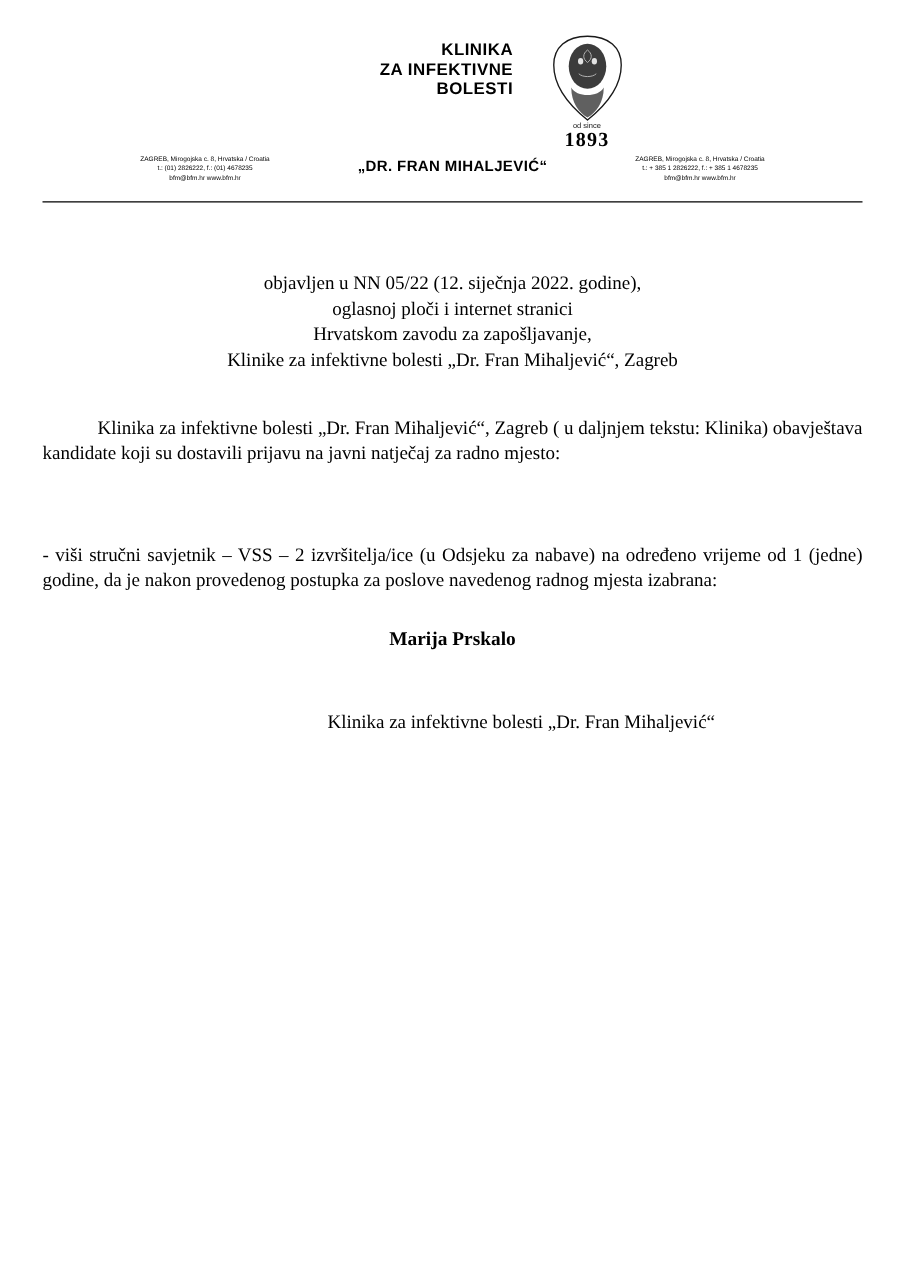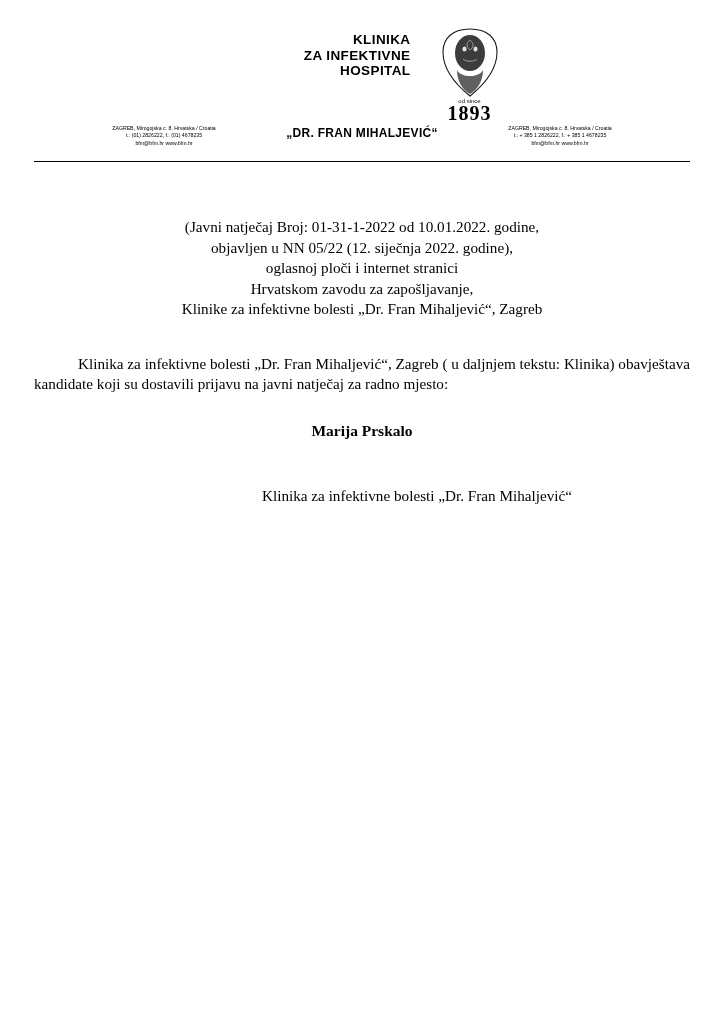--- a/index.html
+++ b/index.html
@@ -70,21 +70,21 @@
     font-family: "Liberation Sans", sans-serif;
     font-size: 6px;
     line-height: 7px;
     text-align: center;
     color: #111;
     margin-top: -2px;
   }
   .year {
     font-family: "Liberation Serif", serif;
     font-weight: bold;
-    font-size: 20px;
+    font-size: 16px;
     letter-spacing: 1px;
     text-align: right;
     line-height: 16px;
   }
 
   .lh-bottom {
     margin-top: 4px;
     display: flex;
     justify-content: center;
     width: 100%;
@@ -186,21 +186,21 @@
 
 <div class="page">
 
   <div class="letterhead">
     <div class="lh-inner">
 
       <div class="lh-left">
         <div class="lh-title">
           <div>KLINIKA</div>
           <div>ZA INFEKTIVNE</div>
-          <div>HOSPITAL</div>
+          <div>BOLESTI</div>
         </div>
       </div>
 
       <div class="lh-center">
         <div class="crest">
           <svg width="74" height="74" viewBox="0 0 74 74" xmlns="http://www.w3.org/2000/svg">
             <g fill="none" stroke="#1a1a1a" stroke-width="1.1">
               <path d="M37 3 C20 3 10 12 10 26 C10 44 22 58 37 70 C52 58 64 44 64 26 C64 12 54 3 37 3 Z" fill="#ffffff"></path>
             </g>
             <g fill="#2b2b2b" opacity="0.92">
@@ -242,29 +242,29 @@
       </div>
     </div>
   </div>
 
   <div class="rule"></div>
 
   <div class="doc-body">
 
 
     <div class="block-ref">
-      <div>(Javni natječaj Broj: 01-31-1-2022 od 10.01.2022. godine,</div>
       <div>objavljen u NN 05/22 (12. siječnja 2022. godine),</div>
       <div>oglasnoj ploči i internet stranici</div>
       <div>Hrvatskom zavodu za zapošljavanje,</div>
       <div>Klinike za infektivne bolesti „Dr. Fran Mihaljević“, Zagreb</div>
     </div>
 
     <p class="para-intro">Klinika za infektivne bolesti „Dr. Fran Mihaljević“, Zagreb ( u daljnjem tekstu: Klinika) obavještava kandidate koji su dostavili prijavu na javni natječaj za radno mjesto:</p>
 
+    <p class="para-a">- viši stručni savjetnik – VSS – 2 izvršitelja/ice (u Odsjeku za nabave) na određeno vrijeme od 1 (jedne) godine, da je nakon provedenog postupka za poslove navedenog radnog mjesta izabrana:</p>
 
     <div class="name-line">Marija Prskalo</div>
 
 
 
     <div class="signature">Klinika za infektivne bolesti „Dr. Fran Mihaljević“</div>
 
   </div>
 </div>
 

